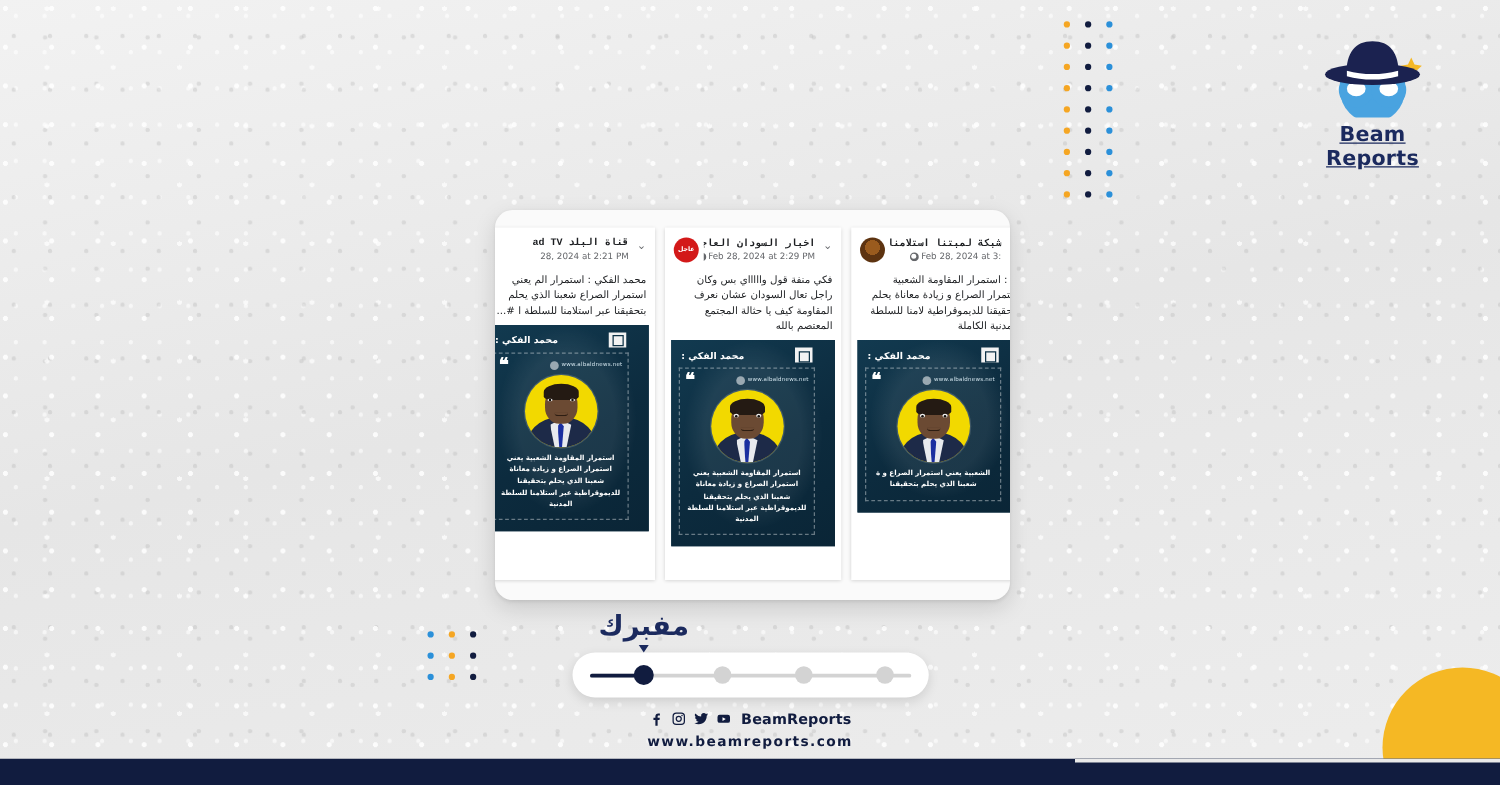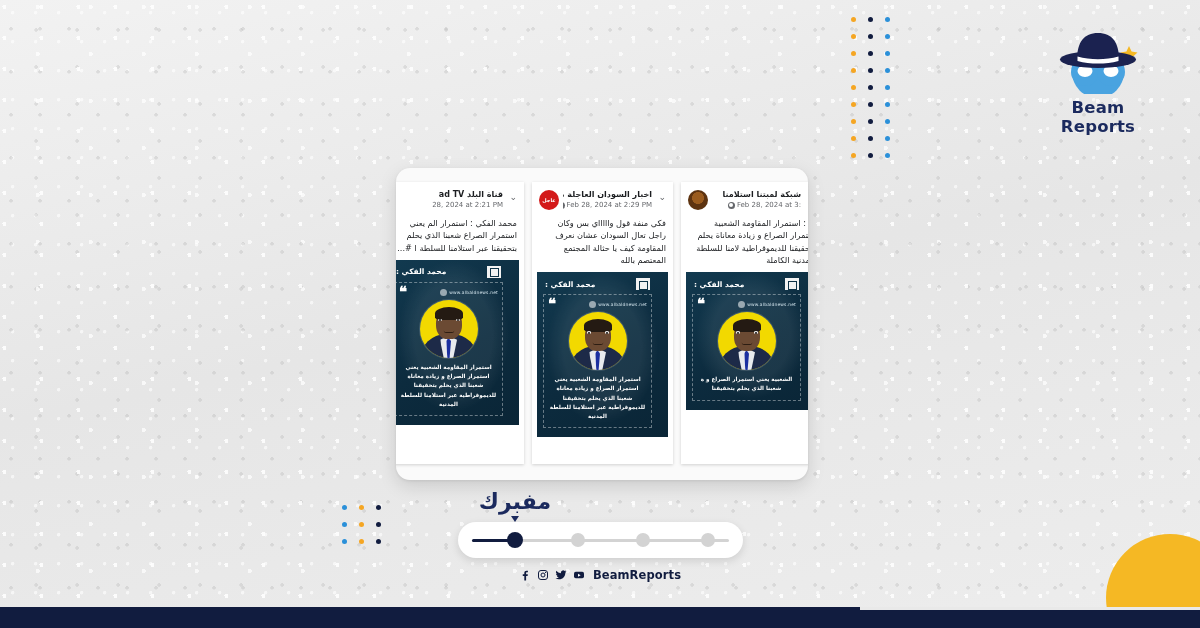--- a/index.html
+++ b/index.html
@@ -91,20 +91,21 @@
     text-align: center;
     z-index: 4;
   }
   #logo-mark { width: 132px; height: 72px; display: block; }
   #logo-text {
     margin-top: 4px;
     font-size: 16.5px;
     font-weight: bold;
     color: #1b2a5e;
     letter-spacing: .2px;
+    text-decoration: underline;
   }
 
   
   #shots-card {
     position: absolute;
     left: 396px; top: 168px;
     width: 412px; height: 312px;
     background: #fafafa;
     border-radius: 14px;
     box-shadow: 0 6px 18px rgba(0,0,0,.13), 0 1px 3px rgba(0,0,0,.08);
@@ -144,20 +145,21 @@
   .shot-avatar.av-breaking { background: #d31919; }
   .shot-avatar.av-brown {
     background: radial-gradient(circle at 50% 40%, #9a5b1e 0 38%, #5d3310 39% 100%);
   }
   .shot-avatar.av-none { background: transparent; }
   .shot-meta { flex: 1 1 auto; min-width: 0; }
   .shot-name {
     font-size: 8px; font-weight: bold; color: #1c1e21;
     white-space: nowrap; overflow: hidden; text-overflow: clip;
     line-height: 1.25;
+    font-family: Liberation Mono, monospace;
   }
   .shot-time {
     font-size: 7px; color: #65676b; margin-top: 1px;
     white-space: nowrap; overflow: hidden;
     display: flex; align-items: center; gap: 2px;
     direction: ltr; justify-content: flex-end; text-align: center;
   }
   .globe {
     display: inline-block; width: 7px; height: 7px; border-radius: 50%;
     background: #65676b; position: relative; flex: 0 0 7px;
@@ -601,20 +603,21 @@
       </svg>
       <svg class="sicon" viewBox="0 0 24 24" fill="#111c3f">
         <path d="M23 4.9a9 9 0 0 1-2.6.7 4.5 4.5 0 0 0 2-2.5 9 9 0 0 1-2.9 1.1 4.5 4.5 0 0 0-7.7 4.1A12.8 12.8 0 0 1 2.5 3.6a4.5 4.5 0 0 0 1.4 6 4.4 4.4 0 0 1-2-.6v.1a4.5 4.5 0 0 0 3.6 4.4 4.5 4.5 0 0 1-2 .1 4.5 4.5 0 0 0 4.2 3.1A9 9 0 0 1 1 18.6a12.7 12.7 0 0 0 6.9 2c8.3 0 12.8-6.9 12.8-12.8v-.6A9.2 9.2 0 0 0 23 4.9z"></path>
       </svg>
       <svg class="sicon" viewBox="0 0 24 24" fill="#111c3f">
         <rect x="2" y="5.5" width="20" height="13" rx="3.5"></rect>
         <path d="M10 9.5l5.2 3-5.2 3z" fill="#ffffff"></path>
       </svg>
       <span id="footer-brand">BeamReports</span>
     </div>
+    <div id="footer-url">www.beamreports.com</div>
   </div>
 
   <div class="corner-blob"></div>
   <div class="bottom-bar">
     <div class="bottom-bar-inner"></div>
   </div>
 
 </div>
 
 </body></html>

